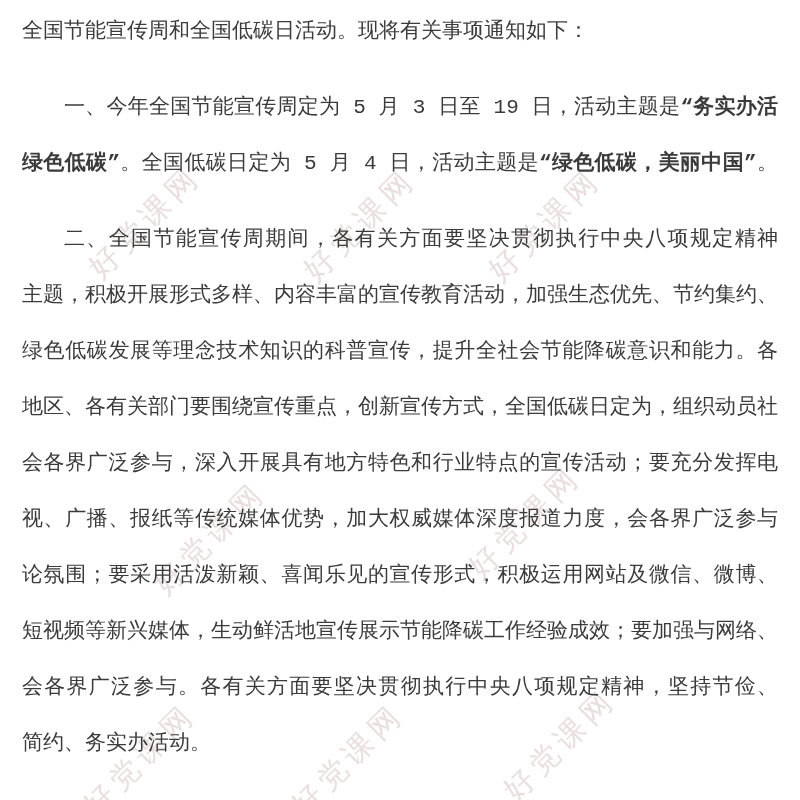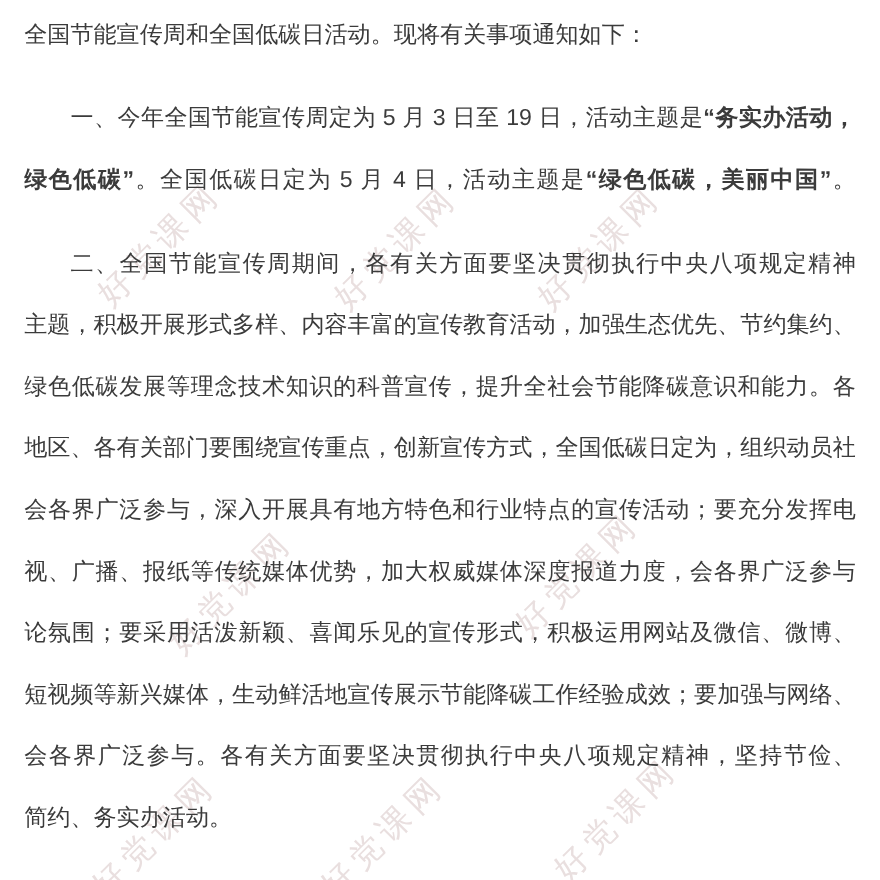--- a/index.html
+++ b/index.html
@@ -39,20 +39,21 @@
     padding: 4px 22px 0 22px;
     color: #3b3b3b;
     font-size: 21px;
   }
   .para { margin: 0; }
   .para + .para { margin-top: 20px; }
   .line {
     height: 56px;
     line-height: 56px;
     overflow: hidden;
+    font-family: Liberation Mono, monospace;
   }
   .line.just {
     text-align: justify;
     text-align-last: justify;
   }
   .para.indent .line:first-child {
     text-indent: 42px;
   }
   .seg.b { font-weight: 700; }
 </style>

